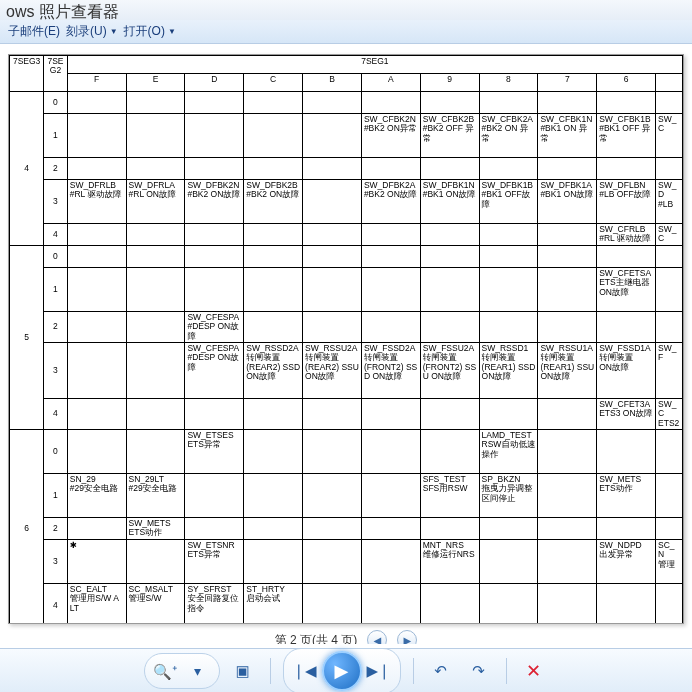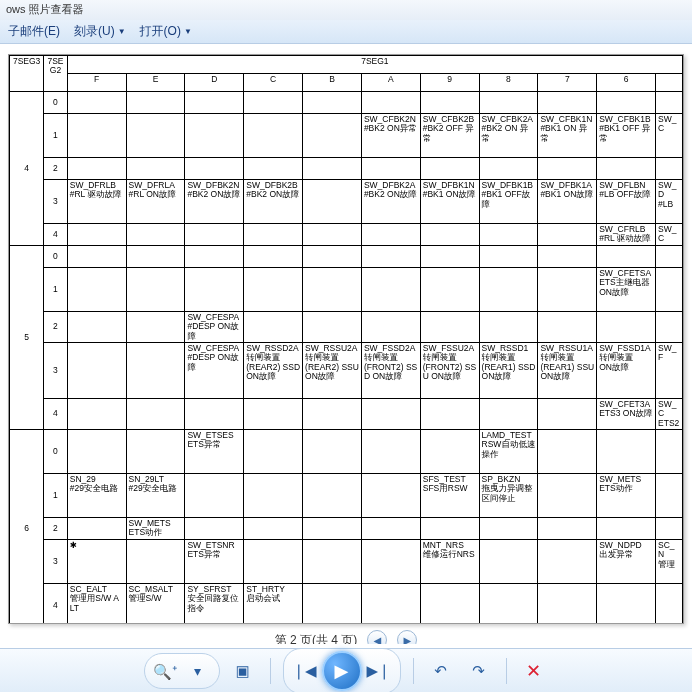--- a/index.html
+++ b/index.html
@@ -1,18 +1,18 @@
 <!DOCTYPE html>
 <html><head>
 <meta charset="utf-8">
 <style>
   * { box-sizing: border-box; }
   body { margin:0; font-family:"Microsoft YaHei","Segoe UI",Tahoma,sans-serif; font-size:12px; background:#fff; width:692px; height:692px; overflow:hidden; }
-  .titlebar { height:20px; padding:2px 6px; background:linear-gradient(#f4f8fc,#e6eef7); color:#333; font-size:11px; }
-  .menubar { height:24px; background:linear-gradient(#e8f1fb,#d6e6f7); display:flex; align-items:center; gap:14px; padding:0 8px; color:#1a3e7b; border-bottom:1px solid #b8cde5; }
+  .titlebar { height:20px; padding:2px 6px; background:linear-gradient(#f4f8fc,#e6eef7); color:#333; font-size:16px; }
+  .menubar { height:24px; background:linear-gradient(#e8f1fb,#d6e6f7); display:flex; align-items:center; gap:6px; padding:0 8px; color:#1a3e7b; border-bottom:1px solid #b8cde5; }
   .menubar span { cursor:pointer; display:flex; align-items:center; gap:3px; }
   .chev { font-size:8px; color:#1a3e7b; }
   .viewer { height:600px; background:#fff; overflow:hidden; padding:10px 0 0 0; }
   .page { background:#fff; margin:0 8px; border:1px solid #999; box-shadow:2px 2px 4px rgba(0,0,0,.2); height:570px; position:relative; overflow:hidden; }
   table { border-collapse:collapse; width:100%; font-size:8.5px; line-height:1.1; table-layout:fixed;}
   td,th { border:1px solid #000; padding:1px 2px; vertical-align:top; word-break:break-all; height:22px;}
   .hdr td { font-weight:normal; text-align:center; height:18px;}
   .rlabel { text-align:center; vertical-align:middle; }
   .tall { height:44px; }
   .pager { text-align:left; padding:6px 0; font-size:12px; color:#333; display:flex; align-items:center; justify-content:center; gap:10px;}

